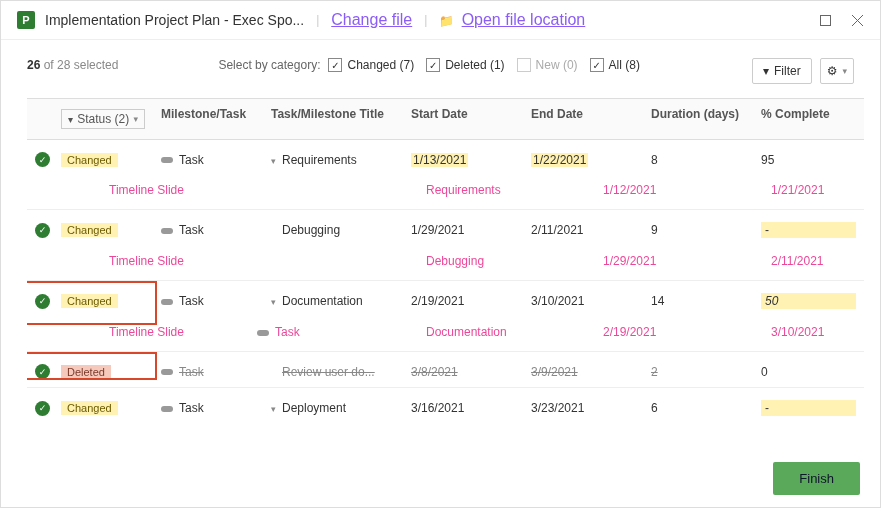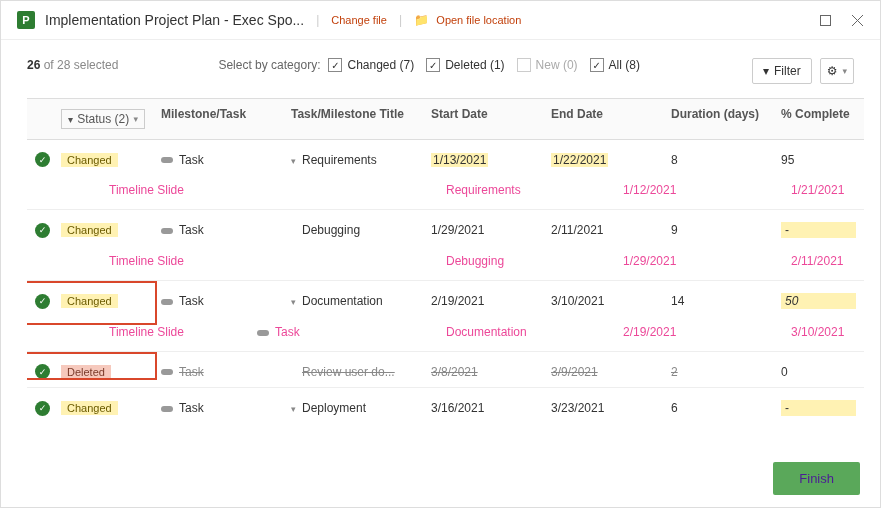--- a/index.html
+++ b/index.html
@@ -2,21 +2,21 @@
 <html><head>
 <meta charset="utf-8">
 <style>
 * { box-sizing: border-box; margin: 0; padding: 0; }
 body { font-family: "Segoe UI", Arial, sans-serif; font-size: 12px; color: #333; background: #fff; }
 .window { width: 881px; height: 508px; border: 1px solid #ddd; position: relative; display: flex; flex-direction: column; box-shadow: 0 2px 8px rgba(0,0,0,0.1); }
 .titlebar { display: flex; align-items: center; padding: 10px 16px; border-bottom: 1px solid #eee; }
 .app-icon { width: 18px; height: 18px; background: #2e7d32; border-radius: 2px; display: flex; align-items: center; justify-content: center; color: #fff; font-weight: bold; font-size: 11px; margin-right: 10px; }
 .title-text { font-size: 14px; font-weight: 400; color: #333; }
 .title-sep { margin: 0 12px; color: #ccc; }
-.link { color: #c2410c; font-size: 11px; cursor: pointer; }
+.link { color: #8b5cf6; text-decoration: underline; font-size: 16px; cursor: pointer; }
 .link-icon { color: #e0a030; margin-right: 4px; }
 .win-controls { margin-left: auto; display: flex; gap: 18px; align-items: center; }
 .win-btn { width: 14px; height: 14px; cursor: pointer; display:flex; align-items:center; justify-content:center; color:#666; }
 .toolbar { display: flex; align-items: flex-start; padding: 18px 26px 14px 26px; font-size: 12px; }
 .sel-count b { font-weight: 600; color: #333; }
 .sel-count { color: #888; }
 .cat-label { margin-left: 100px; color: #666; margin-right: 8px; }
 .chk { display: inline-flex; align-items: center; margin-right: 12px; cursor: pointer; }
 .chk-box { width: 14px; height: 14px; border: 1px solid #888; margin-right: 5px; display: flex; align-items: center; justify-content: center; font-size: 10px; background:#fff; }
 .chk-box.checked::after { content: "✓"; color: #333; }
@@ -25,42 +25,42 @@
 .toolbar-right { margin-left: auto; display: flex; gap: 8px; }
 .btn { border: 1px solid #ccc; background: #fff; padding: 5px 10px; cursor: pointer; display: flex; align-items: center; gap: 5px; border-radius: 2px; }
 .gear-btn { padding: 5px 6px; }
 .grid-wrap { flex: 1; overflow: hidden; position: relative; padding: 0 16px 0 26px; }
 .grid { width: 100%; border-top: 1px solid #ddd; }
 .grid-header { display: flex; background: #fafafa; border-bottom: 1px solid #ddd; font-weight: 600; color: #555; }
 .col { padding: 8px 8px; overflow: hidden; white-space: nowrap; text-overflow: ellipsis; }
 .c-check { width: 26px; flex: 0 0 26px; }
 .c-status { width: 100px; flex: 0 0 100px; }
 .c-type { width: 110px; flex: 0 0 110px; }
-.c-title { width: 140px; flex: 0 0 140px; margin-left: 20px; }
+.c-title { width: 140px; flex: 0 0 140px; }
 .c-start { width: 120px; flex: 0 0 120px; }
 .c-end { width: 120px; flex: 0 0 120px; }
 .c-dur { width: 110px; flex: 0 0 110px; }
 .c-comp { flex: 1; }
 .status-hdr { display: flex; align-items: center; gap: 4px; border: 1px solid #ccc; padding: 2px 6px; margin: 2px 0; font-weight: normal; justify-content: space-between; }
 .grid-body { overflow-y: scroll; height: 290px; }
 .group { border-bottom: 1px solid #eee; }
 .row { display: flex; align-items: center; min-height: 20px; }
 .row.primary { padding-top: 4px; }
 .row.secondary { color: #ec4899; padding-bottom: 4px; gap: 48px; }
 .check-circle { width: 15px; height: 15px; border-radius: 50%; background: #2e7d32; color: #fff; display: flex; align-items: center; justify-content: center; font-size: 9px; }
 .badge { padding: 1px 6px; font-size: 11px; display: inline-block; }
 .badge.changed { background: #fff2b3; color: #6b5b00; }
 .badge.deleted { background: #f6c9bd; color: #7a3a2a; }
 .pill { width: 12px; height: 6px; background: #999; border-radius: 3px; display: inline-block; margin-right: 6px; vertical-align: middle; }
 .hl { background: #fff2b3; padding: 0 2px; }
 .strike { text-decoration: line-through; color: #888; }
 .caret { color: #888; font-size: 9px; margin-right: 2px; display:inline-block; width:9px; }
 .annot { position: absolute; border: 2px solid #d9472b; pointer-events: none; }
 .footer { padding: 12px 20px; display: flex; justify-content: flex-end; border-top: 0; }
-.finish-btn { background: #5aa85a; color: #4c1d95; border: none; padding: 9px 26px; cursor: pointer; font-size: 13px; border-radius: 2px; margin-left: 48px; }
+.finish-btn { background: #5aa85a; color: #0f172a; border: none; padding: 9px 26px; cursor: pointer; font-size: 13px; border-radius: 2px; margin-left: 48px; }
 </style>
 </head>
 <body>
 
 <div class="window">
 
   <div class="titlebar">
     <div class="app-icon">P</div>
     <div class="title-text">Implementation Project Plan - Exec Spo...</div>
     <span class="title-sep">|</span>

